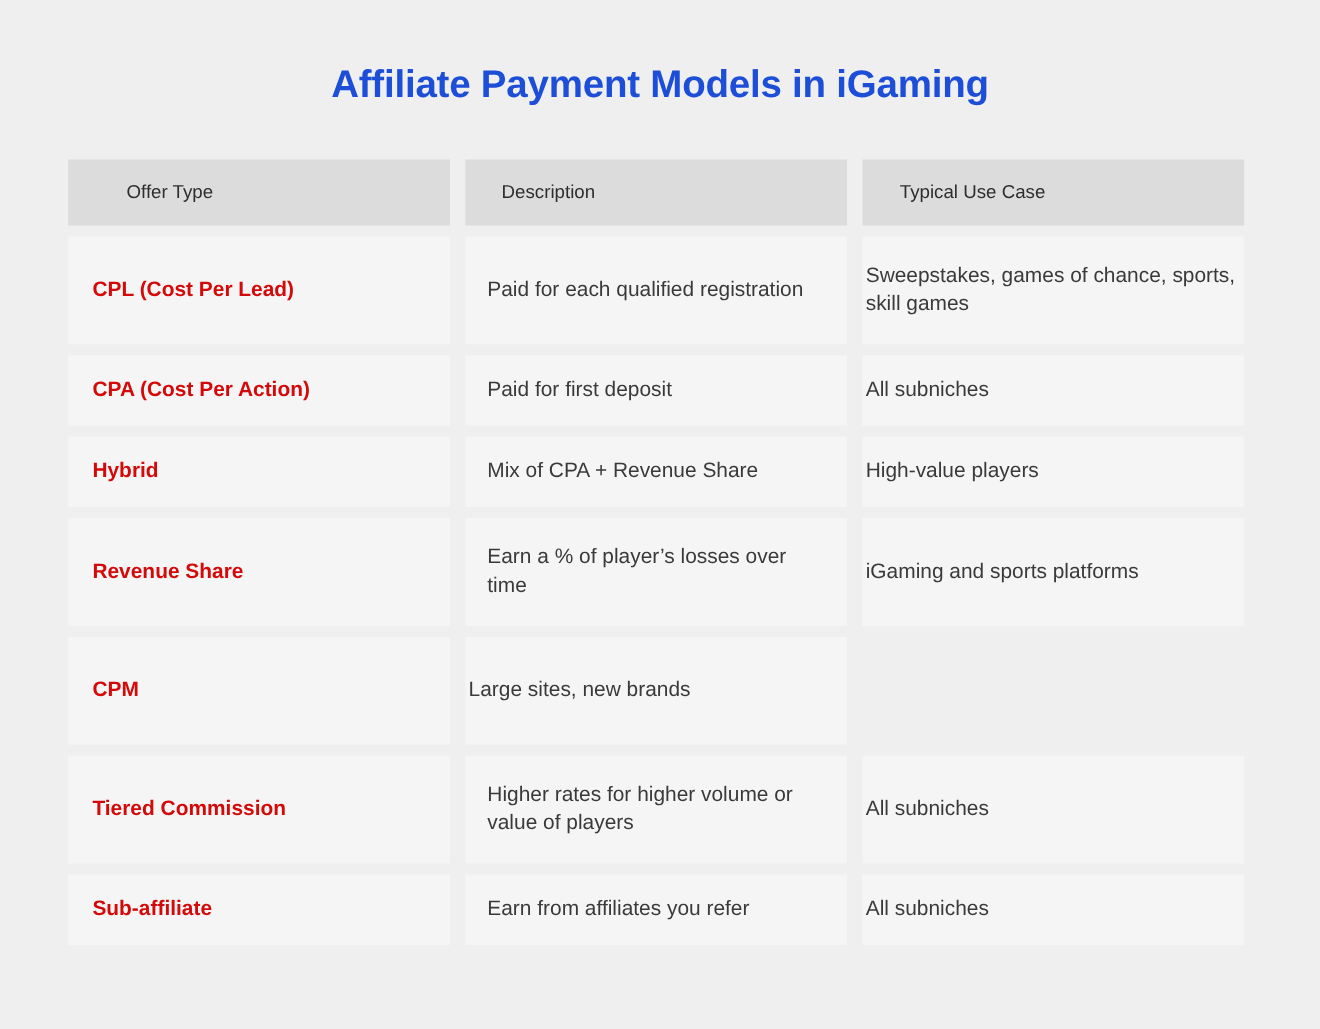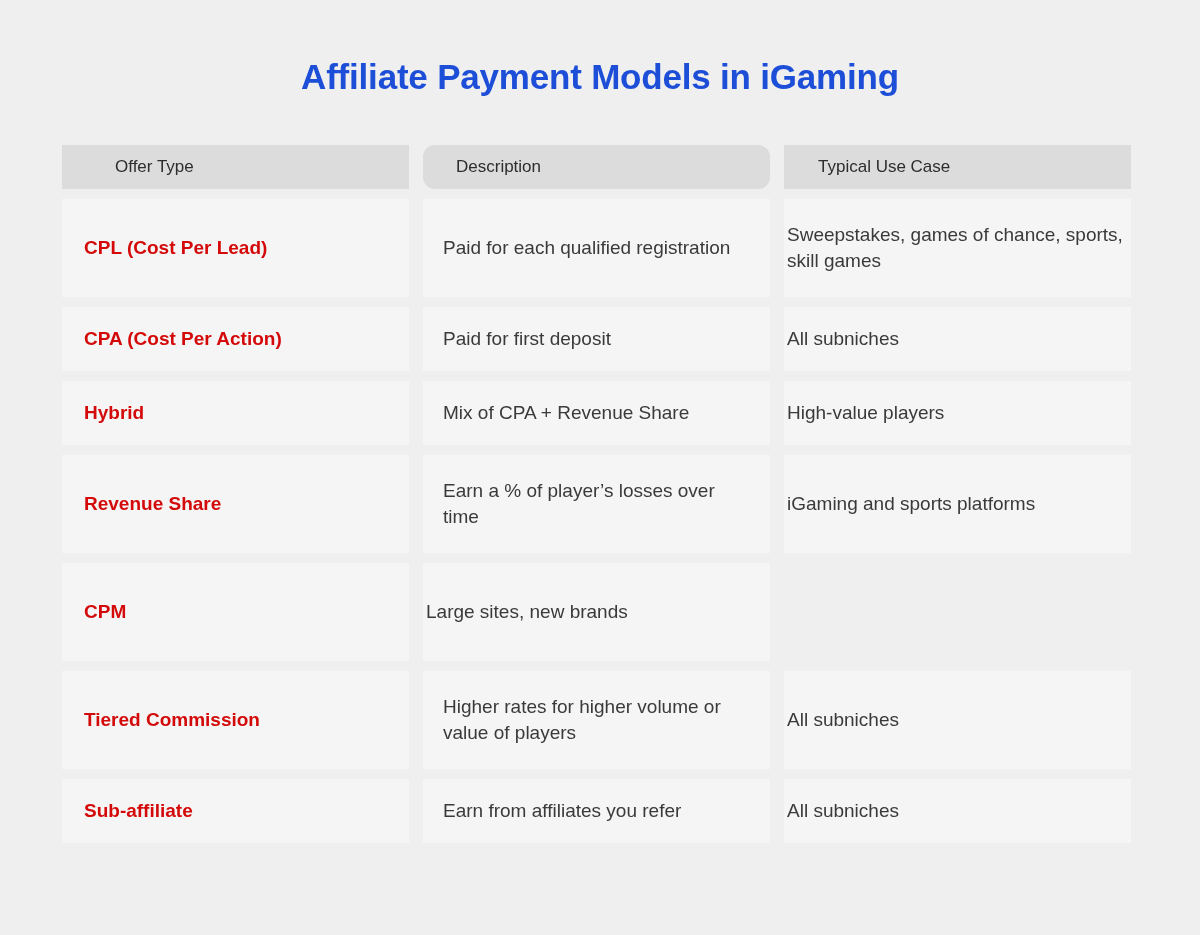--- a/index.html
+++ b/index.html
@@ -56,25 +56,25 @@
     align-items: center;
     background: #f5f5f5;
   }
 
   .col-1 { width: 347px; flex: 0 0 347px; padding: 10px 22px; }
   .col-2 { width: 347px; flex: 0 0 347px; padding: 10px 20px; }
   .col-3 { width: 347px; flex: 0 0 347px; padding: 10px 3px; }
 
   .header-row .cell {
     background: #dcdcdc;
-    height: 44px;
+    height: 60px;
     align-items: center;
   }
   .header-row .col-1 { padding-left: 53px; }
-  .header-row .col-2 { padding-left: 33px; border-radius: 12px; }
+  .header-row .col-2 { padding-left: 33px; }
   .header-row .col-3 { padding-left: 34px; }
 
   .header-text {
     font-size: 17px;
     font-weight: normal;
     color: #2d2d2d;
     line-height: 1.2;
   }
 
   .body-row .cell { min-height: 64px; }

